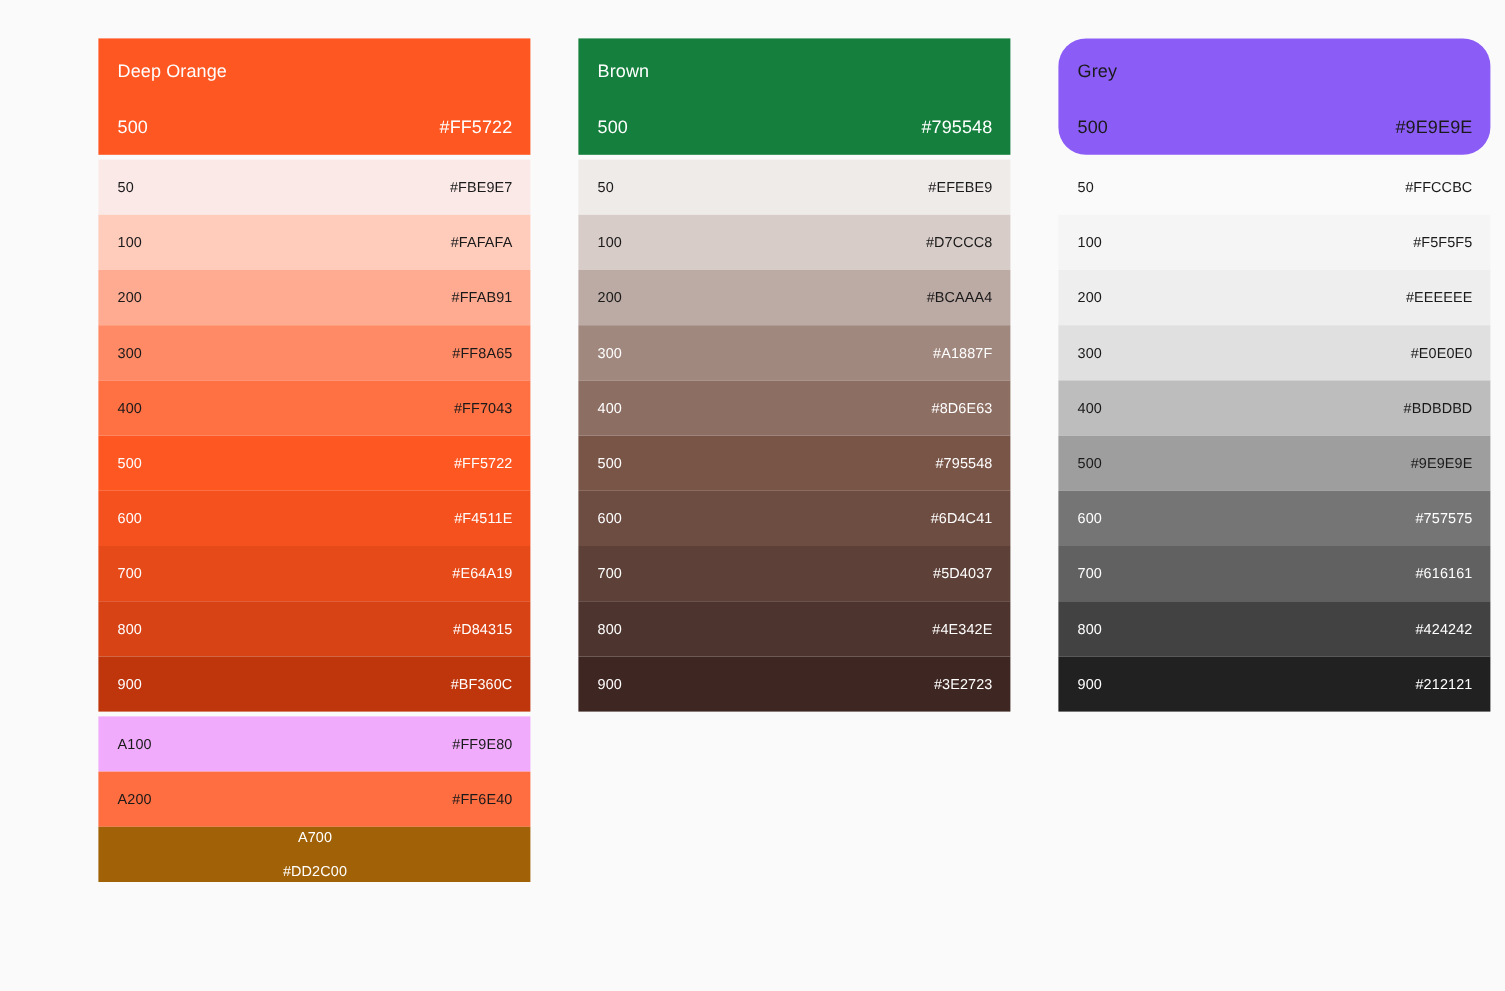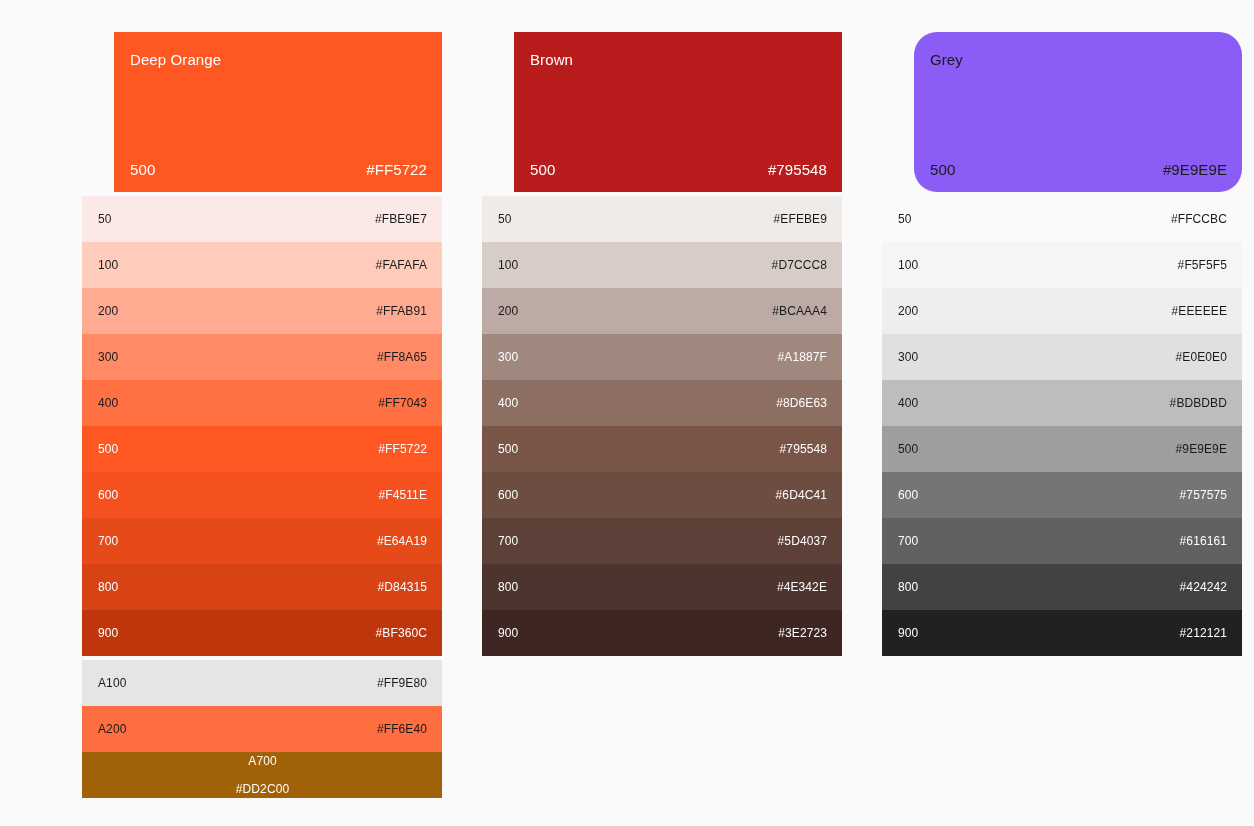--- a/index.html
+++ b/index.html
@@ -26,25 +26,24 @@
 
   .palette-column {
     width: 360px;
     flex: 0 0 360px;
     display: flex;
     flex-direction: column;
   }
 
   
   .palette-header {
-    height: 160px;
+    height: 97px;
     position: relative;
     padding: 19px 15px 0 16px;
     margin-bottom: 4px;
-    margin-left: 32px;
   }
 
   .palette-title {
     font-size: 15px;
     line-height: 18px;
     letter-spacing: 0.1px;
   }
 
   .palette-header-foot {
     position: absolute;
@@ -126,36 +125,36 @@
         <div class="swatch-row on-dark" style="background: rgb(216, 67, 21);">
           <span class="swatch-name">800</span>
           <span class="swatch-hex">#D84315</span>
         </div>
         <div class="swatch-row on-dark" style="background: rgb(191, 54, 12);">
           <span class="swatch-name">900</span>
           <span class="swatch-hex">#BF360C</span>
         </div>
       </div>
       <div class="swatch-group accents">
-        <div class="swatch-row on-light" style="background: #e5e5e5;">
+        <div class="swatch-row on-light" style="background: #f0abfc;">
           <span class="swatch-name">A100</span>
           <span class="swatch-hex">#FF9E80</span>
         </div>
         <div class="swatch-row on-light" style="background: rgb(255, 110, 64); gap: 47px;">
           <span class="swatch-name">A200</span>
           <span class="swatch-hex">#FF6E40</span>
         </div>
         <div class="swatch-row on-dark" style="background: #a16207; flex-direction: column;">
           <span class="swatch-name">A700</span>
           <span class="swatch-hex">#DD2C00</span>
         </div>
       </div>
     </div>
     <div class="palette-column">
-      <div class="palette-header on-dark" style="background: #b91c1c;">
+      <div class="palette-header on-dark" style="background: #15803d;">
         <div class="palette-title">Brown</div>
         <div class="palette-header-foot">
           <span class="swatch-name">500</span>
           <span class="swatch-hex">#795548</span>
         </div>
       </div>
       <div class="swatch-group">
         <div class="swatch-row on-light" style="background: rgb(239, 235, 233);">
           <span class="swatch-name">50</span>
           <span class="swatch-hex">#EFEBE9</span>

